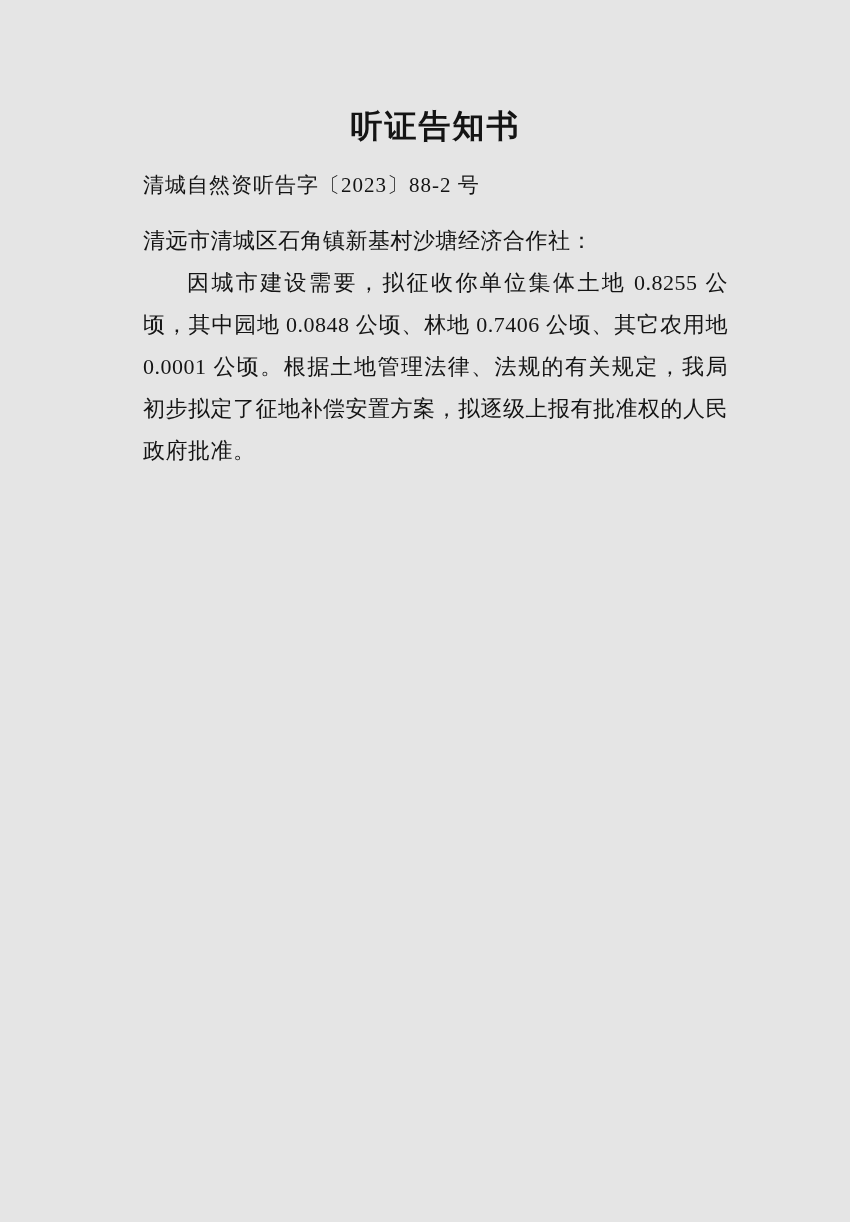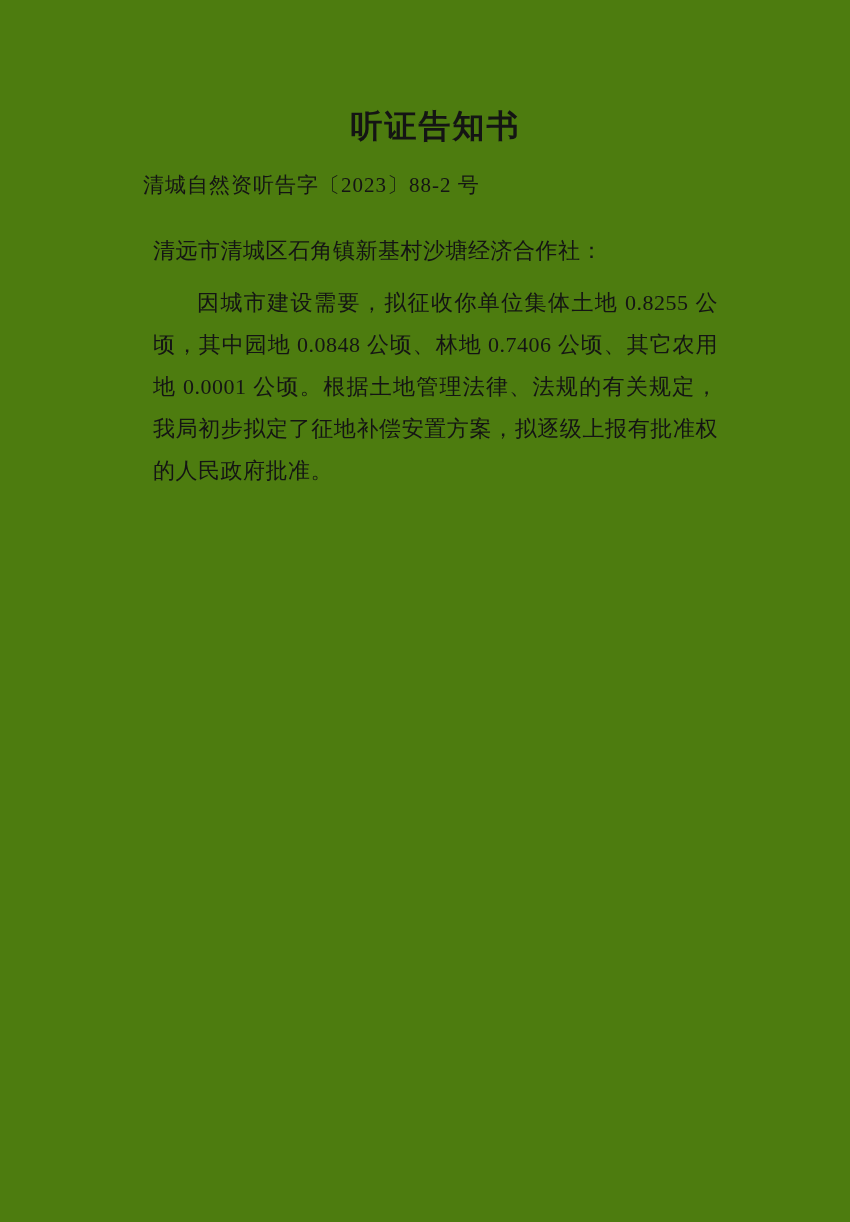--- a/index.html
+++ b/index.html
@@ -4,21 +4,21 @@
 <style>
   html, body {
     margin: 0;
     padding: 0;
     background: #ffffff;
   }
   .page {
     position: relative;
     width: 850px;
     height: 1222px;
-    background: #4d7c0f;
+    background: #e5e5e5;
     font-family: "Liberation Serif", "DejaVu Serif", serif;
     color: #141414;
     overflow: hidden;
   }
   .doc-title {
     position: absolute;
     top: 102px;
     left: 143px;
     width: 585px;
     text-align: center;
@@ -44,21 +44,21 @@
     top: 220px;
     left: 143px;
     width: 585px;
     font-size: 22px;
     line-height: 42px;
     letter-spacing: 0.5px;
     text-align: justify;
     text-justify: inter-ideograph;
   }
   .doc-body p {
-    margin: 10px;
+    margin: 0;
     padding: 0;
   }
   .addressee {
     text-indent: 0;
   }
   .para {
     text-indent: 2em;
   }
 </style>
 </head>

